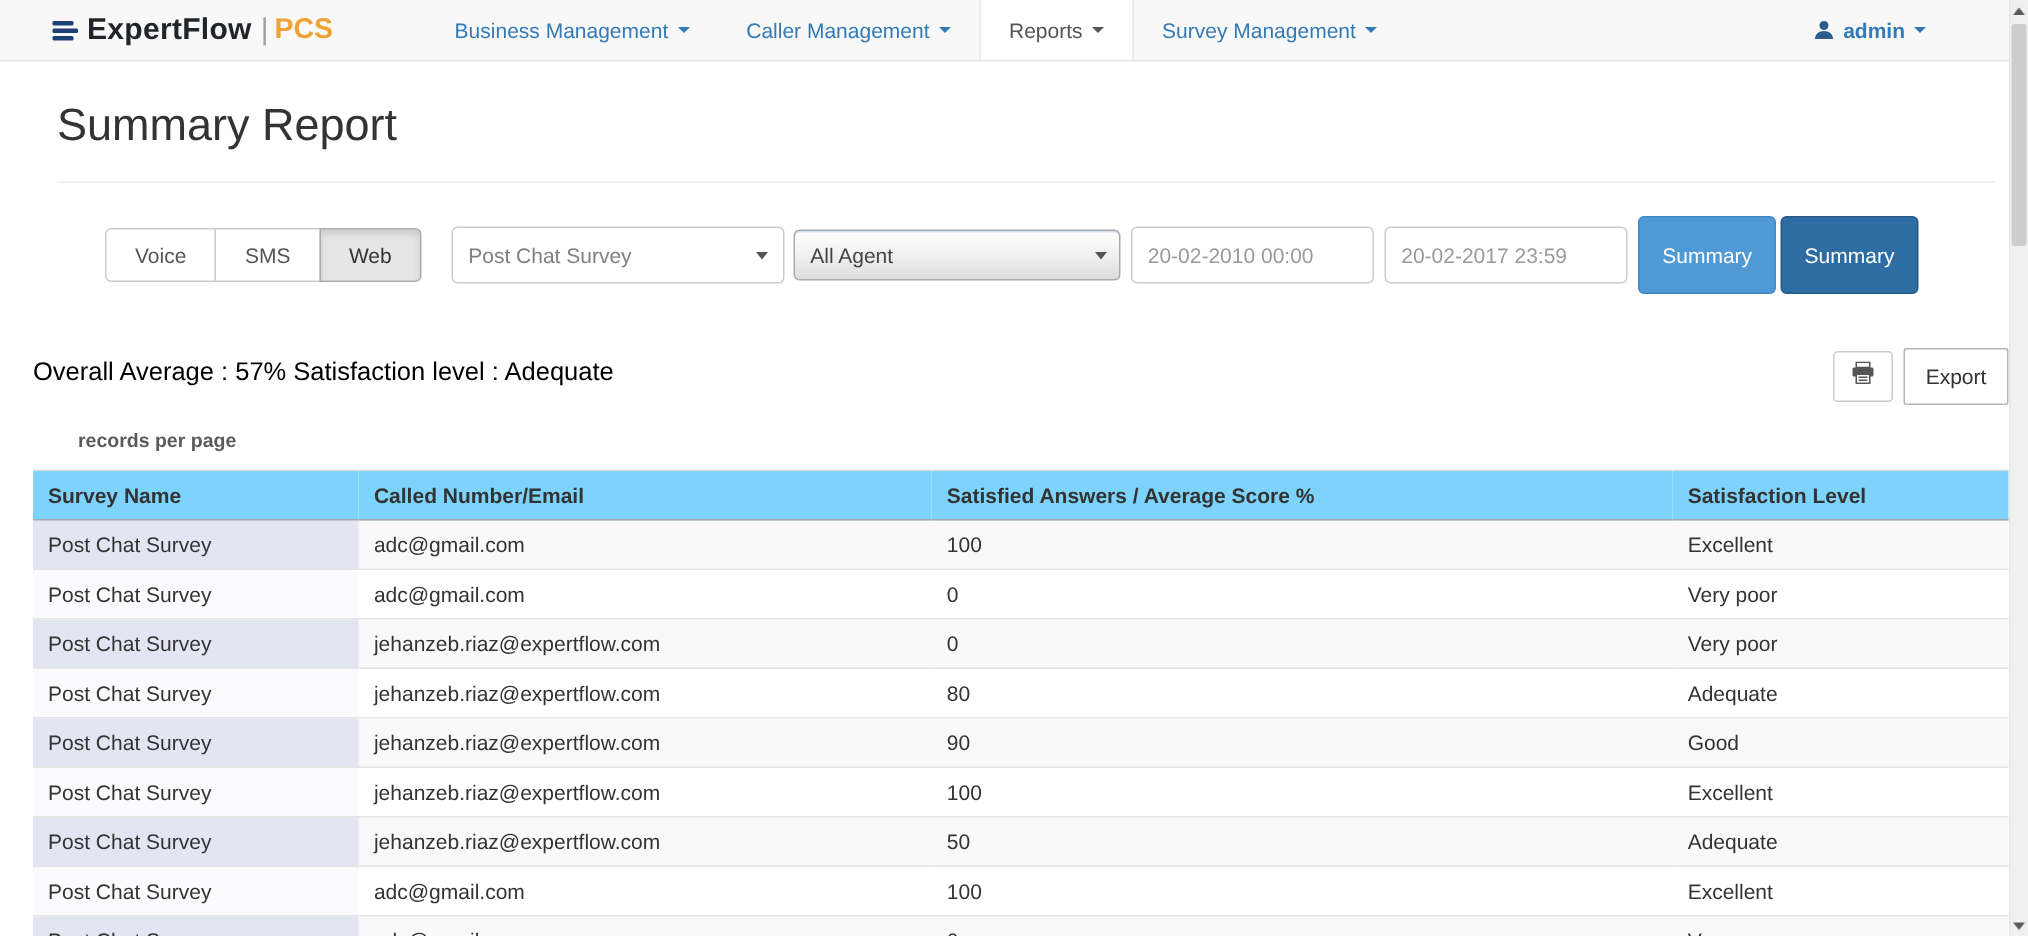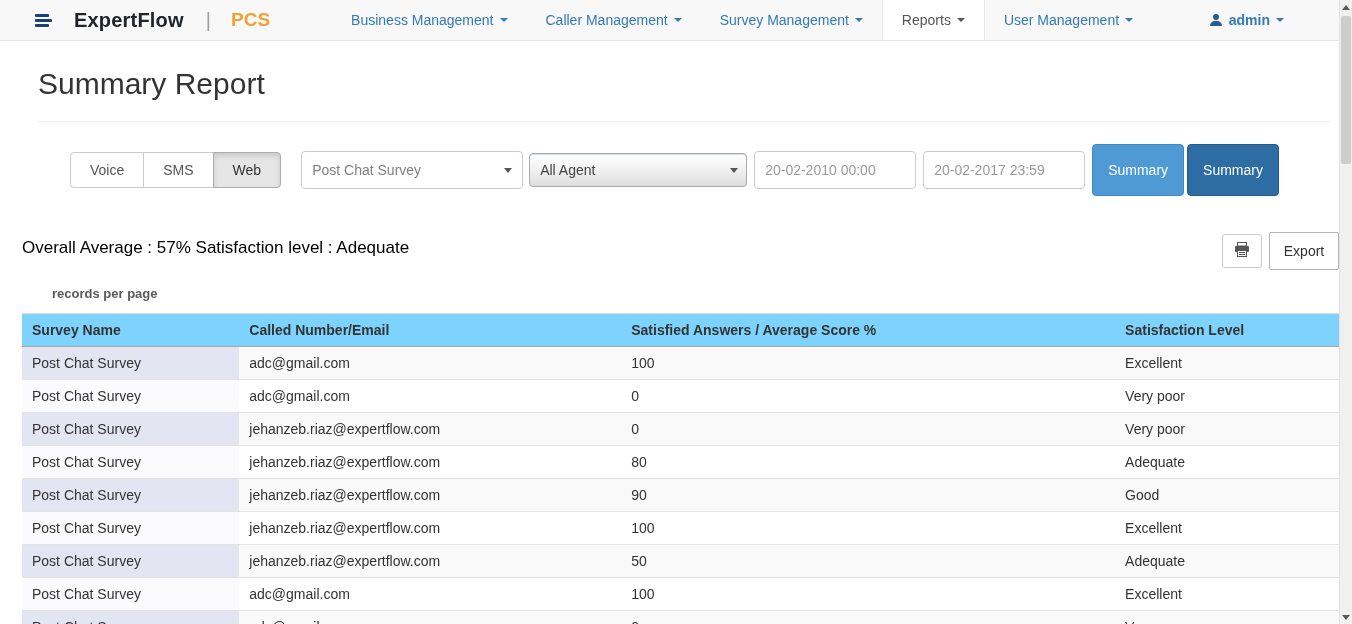--- a/index.html
+++ b/index.html
@@ -15,21 +15,21 @@
   body{
     width:1352px;height:624px;overflow:hidden;position:relative;
     font-family:"Liberation Sans","DejaVu Sans",sans-serif;
     background:#fff;color:#333;
   }
   
   .navbar{
     height:41px;background:#f8f8f8;border-bottom:1px solid #e7e7e7;
     display:flex;align-items:stretch;
   }
-  .brand{display:flex;align-items:center;margin-left:35px;margin-right:62px;cursor:pointer;gap:16px;}
+  .brand{display:flex;align-items:center;margin-left:35px;margin-right:62px;cursor:pointer;}
   .brand-icon{display:inline-block;margin-right:6px;}
   .brand-icon span{display:block;height:3px;margin:2px 0;background:var(--brand-icon);border-radius:1px;}
   .brand-icon .b1{width:14px;} .brand-icon .b2{width:17px;} .brand-icon .b3{width:14px;}
   .brand-name{font-size:20px;font-weight:bold;color:var(--brand-name);letter-spacing:.2px;}
   .brand-div{font-size:20px;color:#9aa0a6;margin:0 4px 0 6px;font-weight:normal;}
   .brand-pcs{font-size:19px;font-weight:bold;color:var(--brand-pcs);}
   .nav-items{display:flex;align-items:stretch;}
   .nav-item{
     display:flex;align-items:center;padding:0 19px;font-size:14px;
     color:var(--nav-link);cursor:pointer;white-space:nowrap;
@@ -152,30 +152,26 @@
   </div>
   <div class="nav-items">
     <div class="nav-item">
       <span>Business Management</span>
       <span class="caret"></span>
     </div>
     <div class="nav-item">
       <span>Caller Management</span>
       <span class="caret"></span>
     </div>
-    <div class="nav-item">
-      <span>Survey Management</span>
-      <span class="caret"></span>
-    </div>
     <div class="nav-item active">
       <span>Reports</span>
       <span class="caret"></span>
     </div>
     <div class="nav-item">
-      <span>User Management</span>
+      <span>Survey Management</span>
       <span class="caret"></span>
     </div>
   </div>
   <div class="user-menu">
     <span class="person">
       <svg width="14" height="14" viewBox="0 0 14 14">
         <circle cx="7" cy="4" r="3" fill="#2a5d8c"></circle>
         <path d="M1 13c0-3.3 2.7-5.3 6-5.3s6 2 6 5.3z" fill="#2a5d8c"></path>
       </svg>
     </span>

